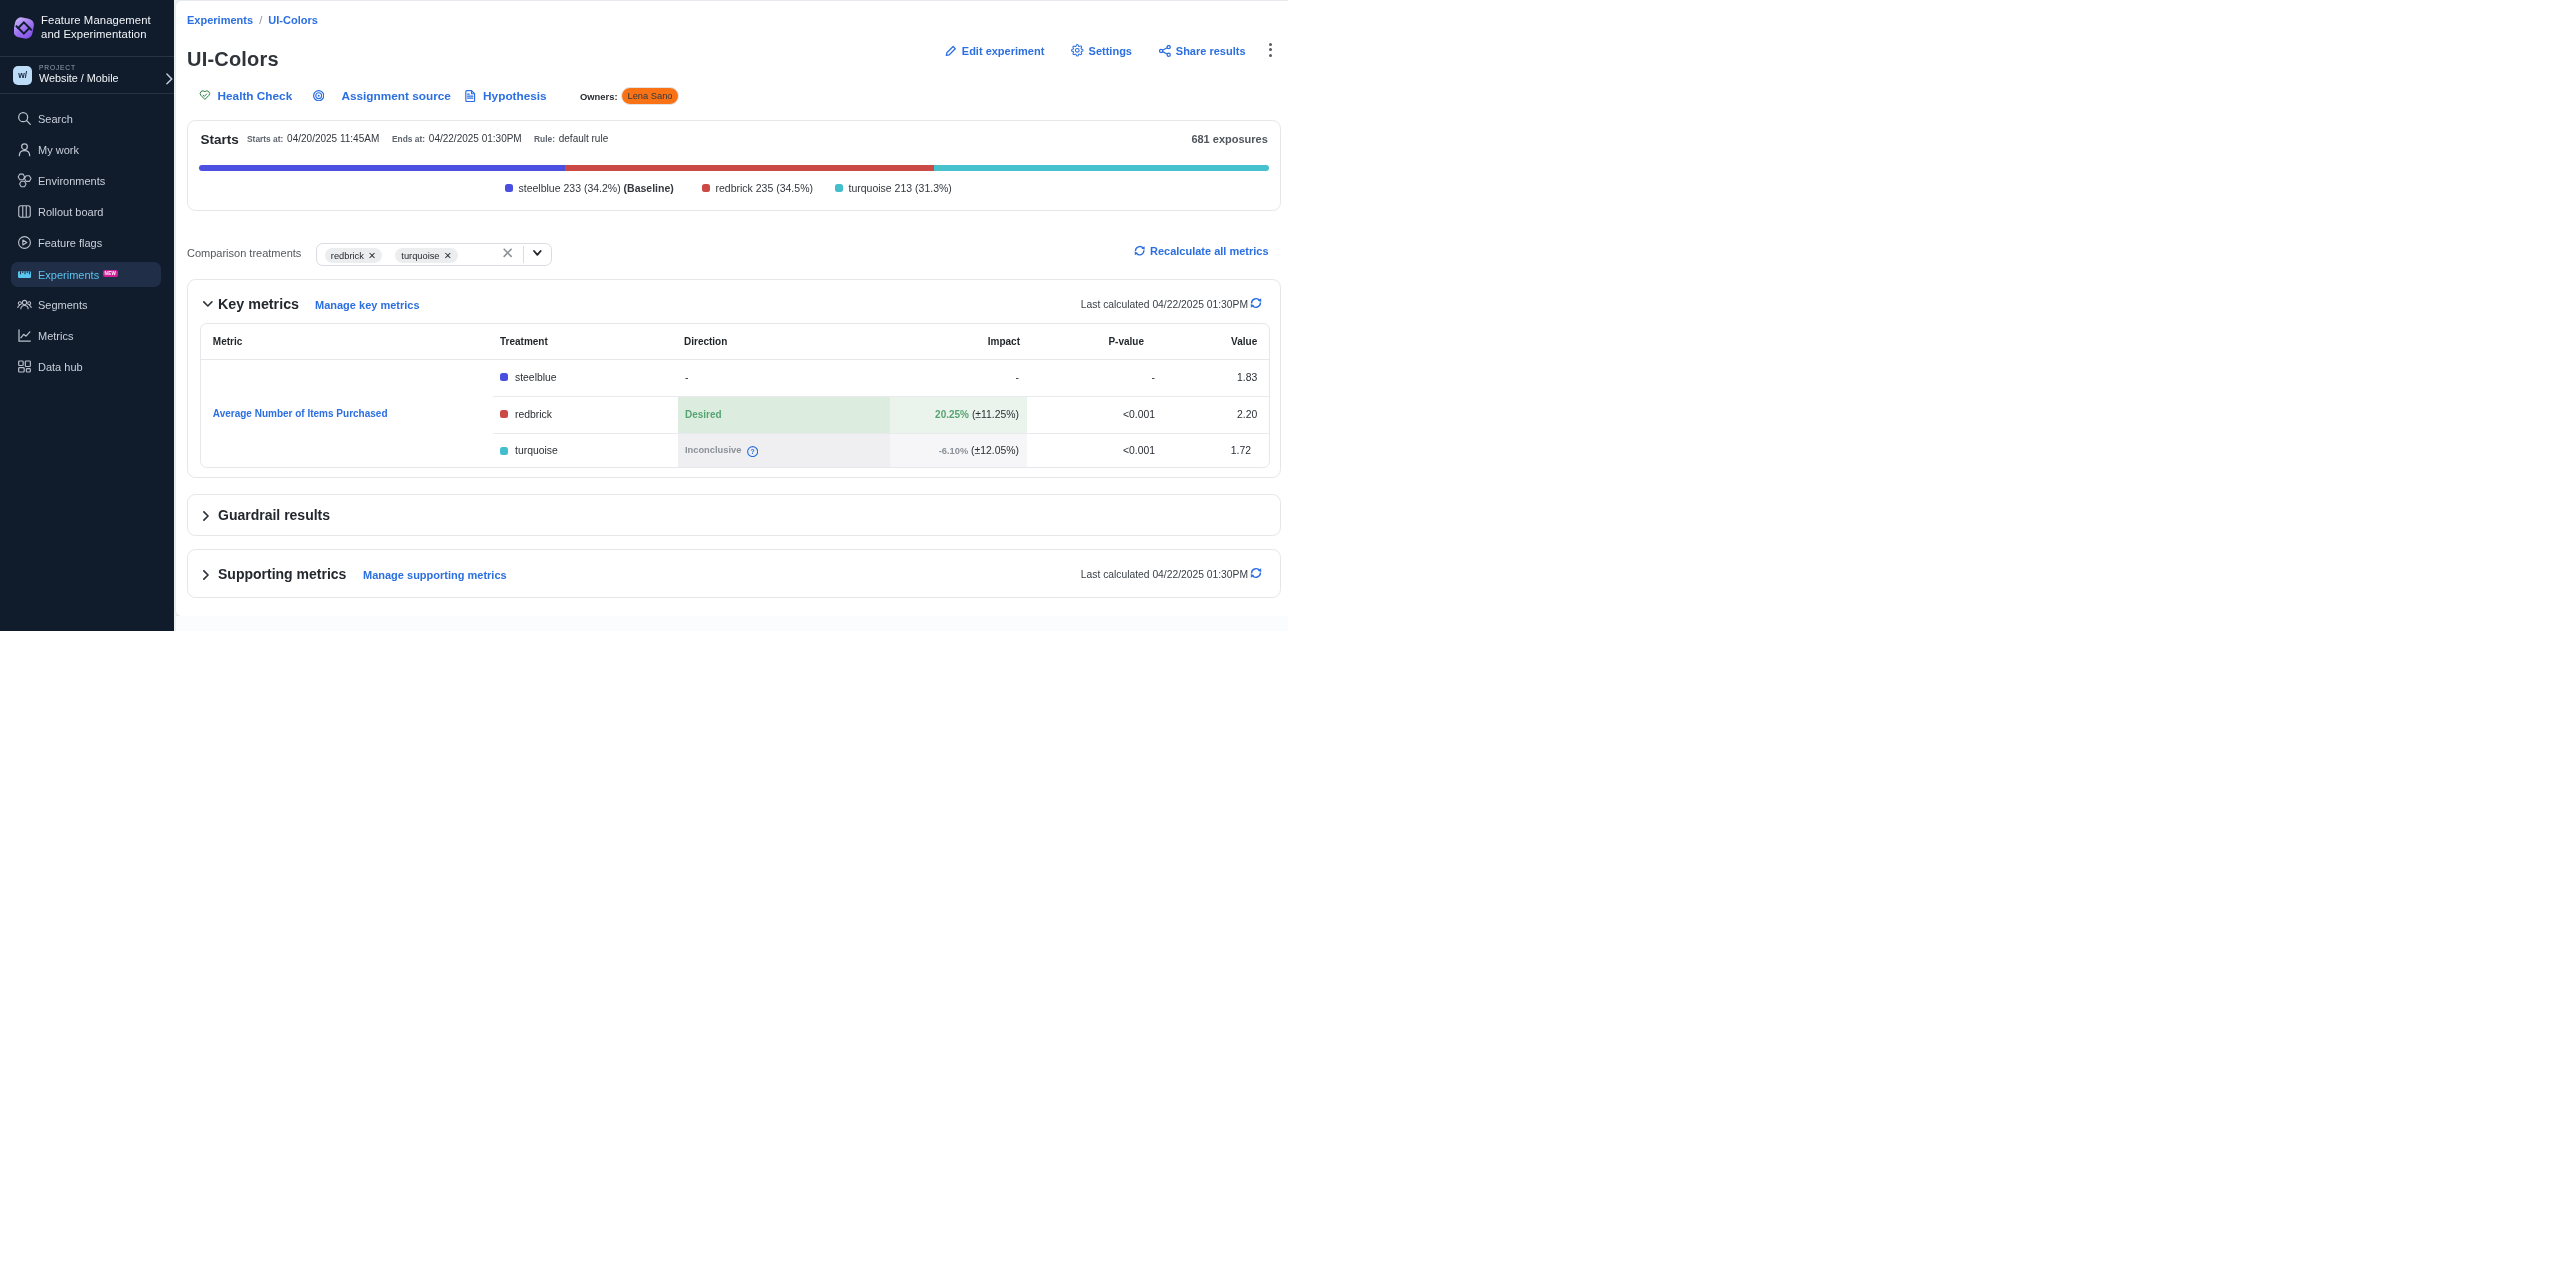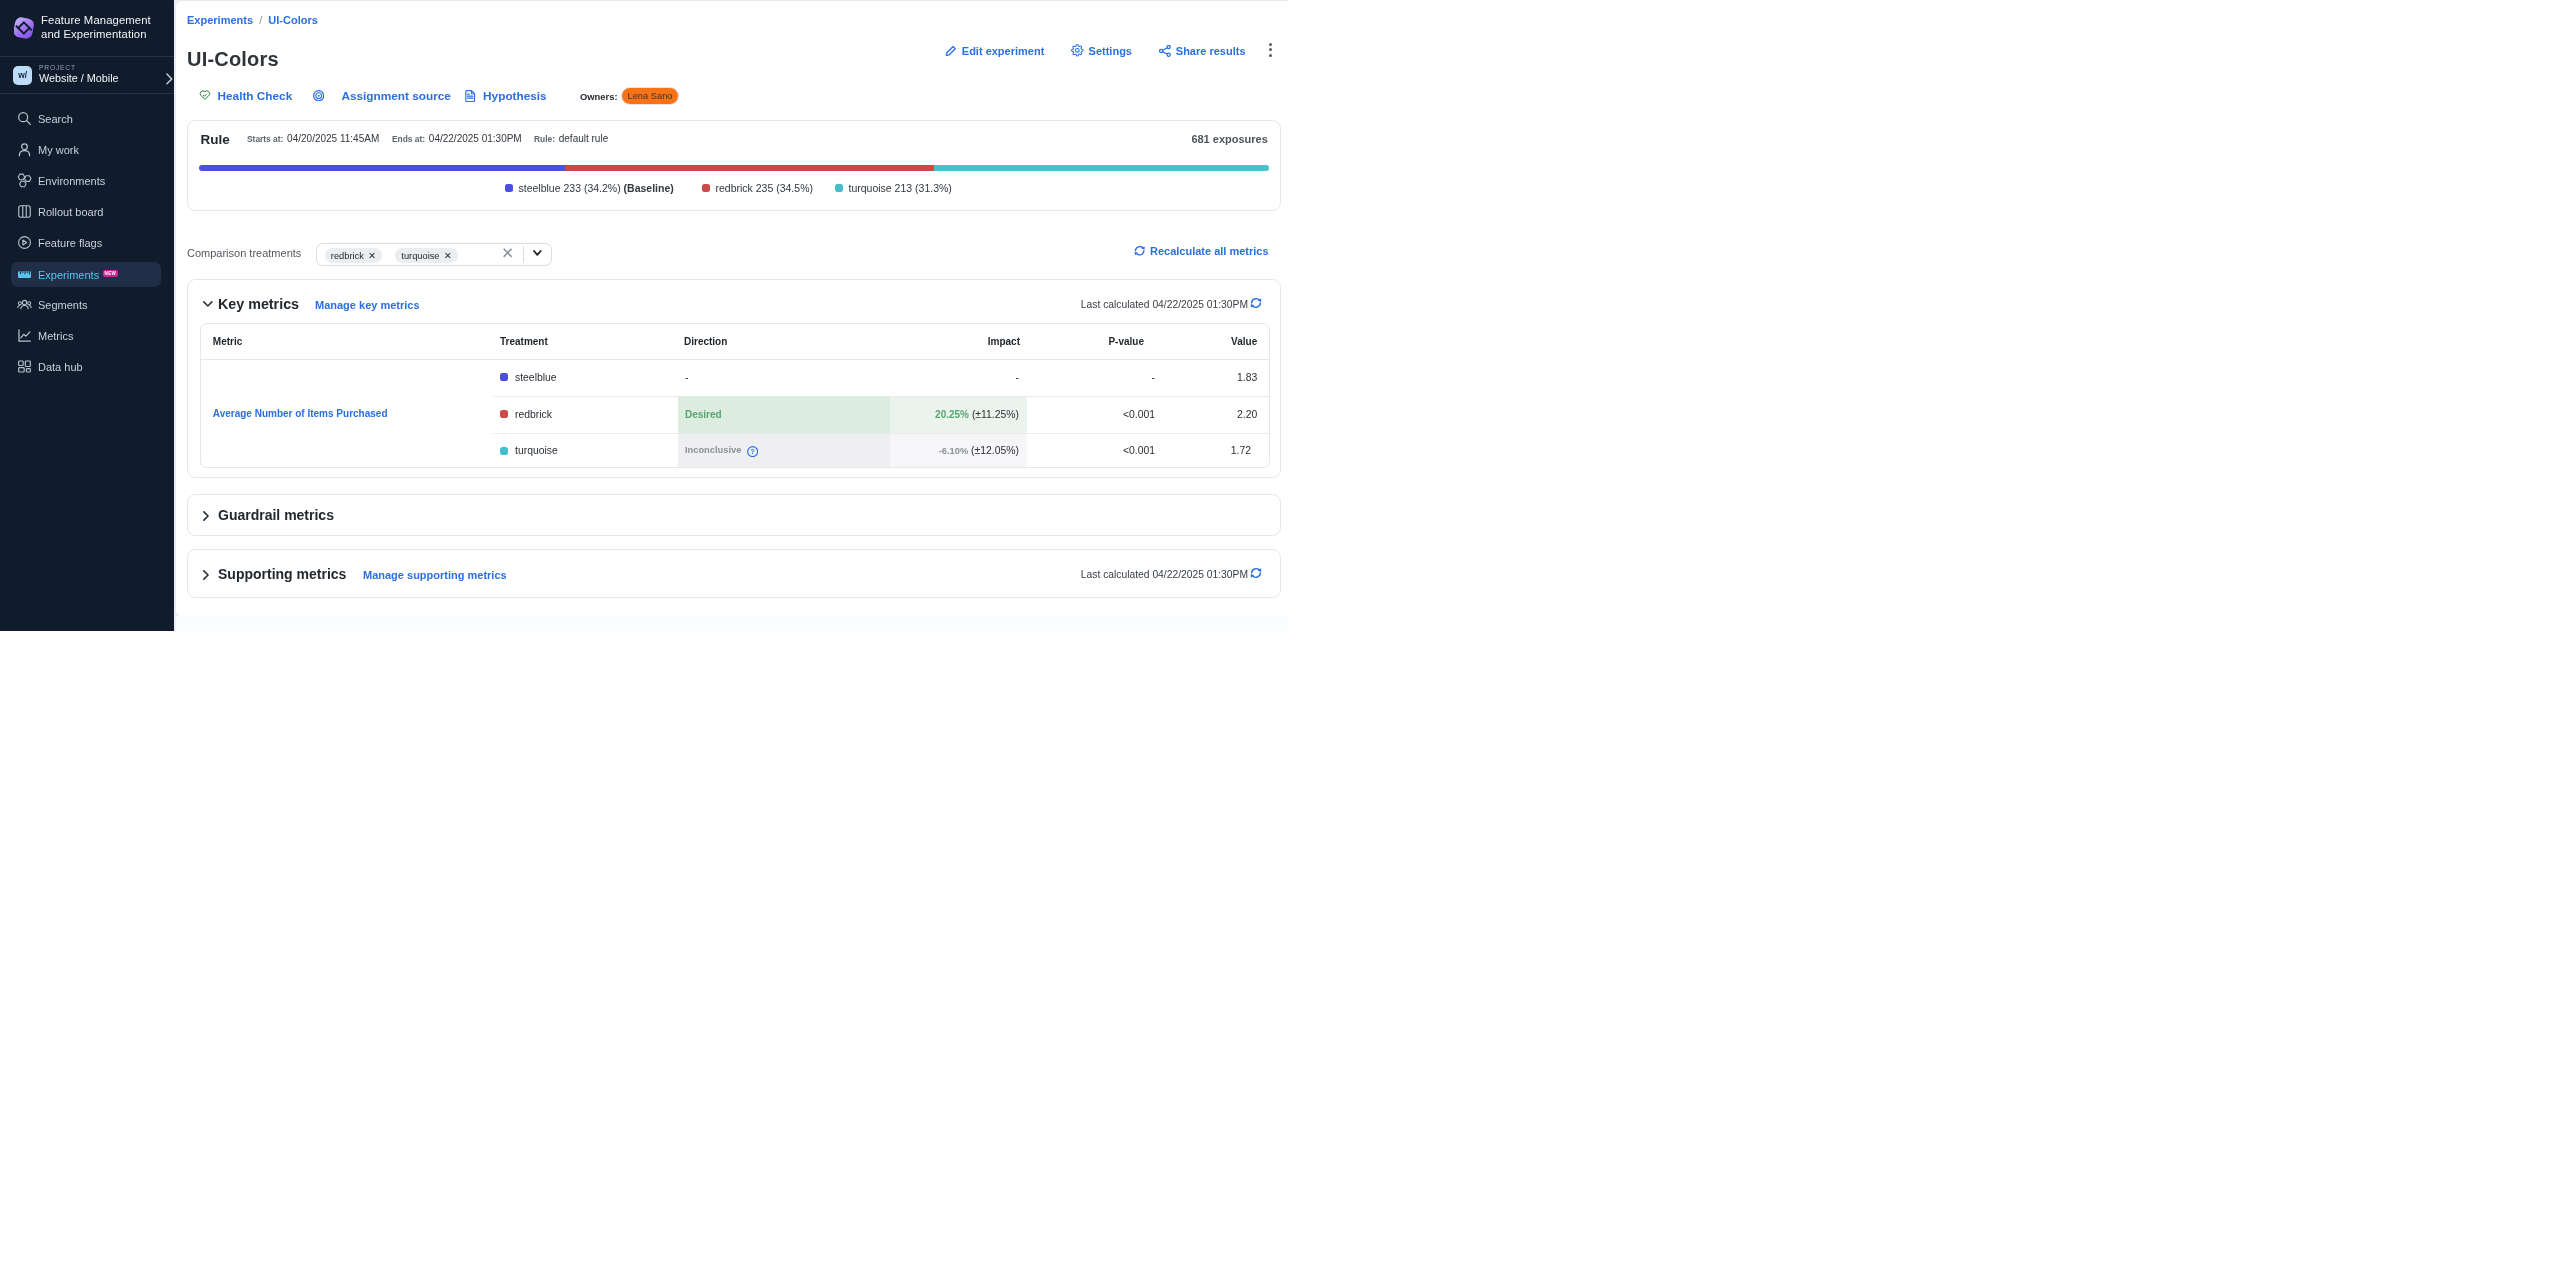--- a/index.html
+++ b/index.html
@@ -235,21 +235,21 @@
         <path d="M1 1.9 C1 1.3 1.45 .8 2 .8 H7.7 L11.4 4.5 V12.6 C11.4 13.2 10.95 13.7 10.4 13.7 H2 C1.45 13.7 1 13.2 1 12.6 Z" stroke-linejoin="round"></path>
         <path d="M7.7 .9 V4.5 H11.3" stroke-linejoin="round" stroke-width="1.2"></path>
         <path d="M3.1 4.8 H5.1 M3.1 7.3 H9.3 M3.1 9.8 H9.3" stroke-linecap="round" stroke-width="1.5"></path>
       </svg>
     <span class="t" style="margin-left:7.6px">Hypothesis</span>
   </div>
   <div class="abs" style="left:580px;top:91px;font-size:9.4px;font-weight:700;color:#272C31">Owners:</div>
   <div id="ownchip">Lena Sano</div>
 
   <div class="card" id="scope">
-    <div class="abs" style="left:12.5px;top:10.6px;font-size:13.5px;font-weight:700;color:#23282D">Rule</div>
+    <div class="abs" style="left:12.5px;top:10.6px;font-size:13.5px;font-weight:700;color:#23282D">Starts</div>
     <div class="abs mg" style="left:59px">
         <span class="ml">Starts at:</span>
         <span class="mv">04/20/2025 11:45AM</span>
       </div>
     <div class="abs mg" style="left:204px">
         <span class="ml">Ends at:</span>
         <span class="mv">04/22/2025 01:30PM</span>
       </div>
     <div class="abs mg" style="left:346px">
         <span class="ml">Rule:</span>
@@ -357,21 +357,21 @@
       <div class="cell" style="right:250px;top:121px"><span class="greytxt">-6.10%</span> (±12.05%)</div>
       <div class="cell" style="right:114px;top:121px">&lt;0.001</div>
       <div class="cell" style="right:18px;top:121px">1.72</div>
     </div>
   </div>
 
   <div class="card" id="guard">
     <svg class="abs" style="left:15.3px;top:16px" width="5.9" height="10" viewBox="0 0 7 12">
         <path d="M1 1 L6 6 L1 11" stroke="#2F353B" stroke-width="2" fill="none" stroke-linecap="round" stroke-linejoin="round"></path>
       </svg>
-    <div class="abs h2" style="left:30px;top:12.2px;font-size:14px">Guardrail metrics</div>
+    <div class="abs h2" style="left:30px;top:12.2px;font-size:14px">Guardrail results</div>
   </div>
 
   <div class="card" id="support">
     <svg class="abs" style="left:15.3px;top:20px" width="5.9" height="10" viewBox="0 0 7 12">
         <path d="M1 1 L6 6 L1 11" stroke="#2F353B" stroke-width="2" fill="none" stroke-linecap="round" stroke-linejoin="round"></path>
       </svg>
     <div class="abs h2" style="left:30px;top:16px;font-size:14px">Supporting metrics</div>
     <div class="abs link" style="left:175px;top:19px;font-size:11px">Manage supporting metrics</div>
     <div class="abs" style="right:32px;top:18.5px;font-size:10.3px;color:#383F46">Last calculated 04/22/2025 01:30PM</div>
     <svg class="abs" style="right:18px;top:17px" width="12" height="12" viewBox="0 0 16 16">

